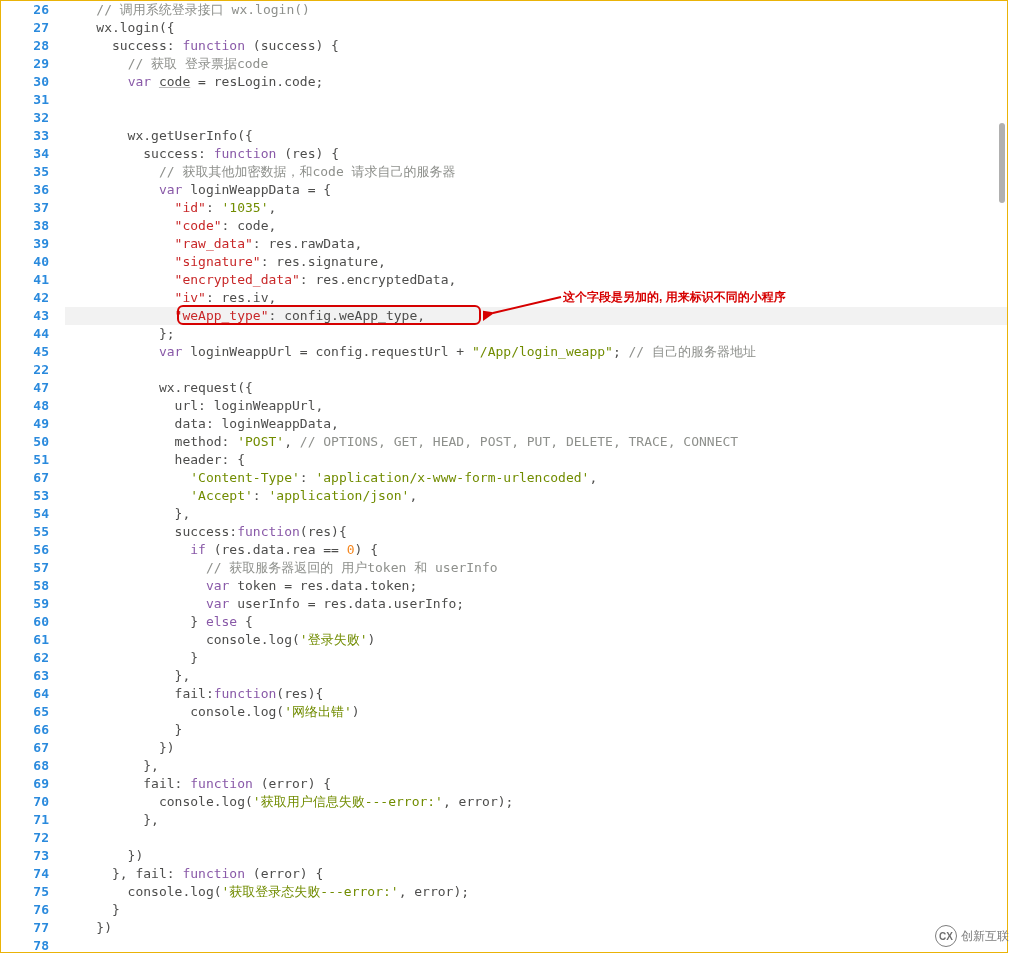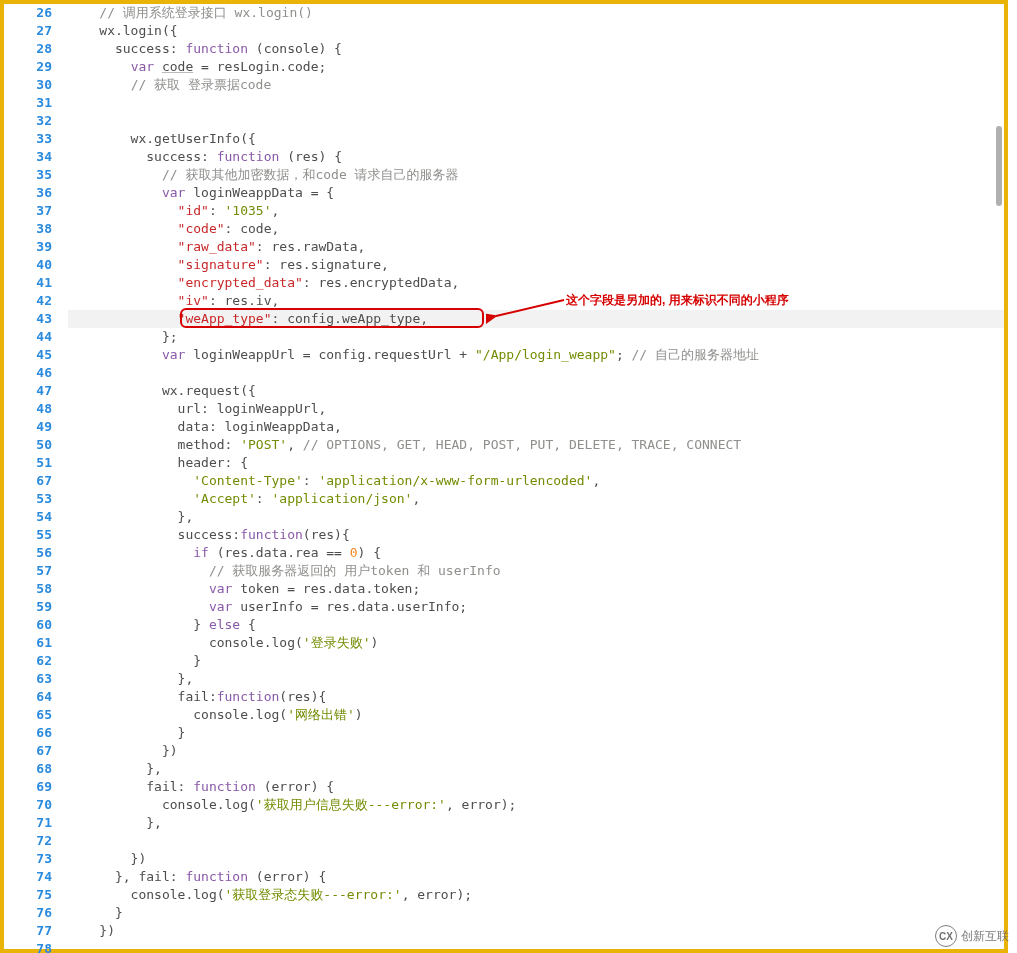--- a/index.html
+++ b/index.html
@@ -8,21 +8,21 @@
     font-size: 13px;
     background: #ffffff;
     color: #333;
     width: 1017px;
     height: 953px;
     overflow: hidden;
     position: relative;
   }
   .editor {
     display: flex;
-    border: 4px solid #eab308;
+    border: 1px solid #eab308;
     height: 100%;
     width: 1008px;
     position: relative;
   }
   .gutter {
     width: 56px;
     background: #fff;
     text-align: right;
     padding-right: 8px;
     color: #a0a0a0;
@@ -127,21 +127,21 @@
       <div class="ln">36</div>
       <div class="ln">37</div>
       <div class="ln">38</div>
       <div class="ln">39</div>
       <div class="ln">40</div>
       <div class="ln">41</div>
       <div class="ln">42</div>
       <div class="ln">43</div>
       <div class="ln">44</div>
       <div class="ln">45</div>
-      <div class="ln">46</div>
+      <div class="ln">22</div>
       <div class="ln">47</div>
       <div class="ln">48</div>
       <div class="ln">49</div>
       <div class="ln">50</div>
       <div class="ln">51</div>
       <div class="ln">67</div>
       <div class="ln">53</div>
       <div class="ln">54</div>
       <div class="ln">55</div>
       <div class="ln">56</div>
@@ -165,23 +165,23 @@
       <div class="ln">74</div>
       <div class="ln">75</div>
       <div class="ln">76</div>
       <div class="ln">77</div>
       <div class="ln">78</div>
     </div>
   <div class="code" id="code">
 
   <div class="line "><span class="c-plain">    </span><span class="c-comment">// 调用系统登录接口 wx.login()</span></div>
       <div class="line "><span class="c-plain">    wx</span><span class="c-plain">.</span><span class="c-plain">login</span><span class="c-plain">({</span></div>
-      <div class="line "><span class="c-plain">      success</span><span class="c-plain">: </span><span class="c-keyword">function</span><span class="c-plain"> (console) {</span></div>
+      <div class="line "><span class="c-plain">      success</span><span class="c-plain">: </span><span class="c-keyword">function</span><span class="c-plain"> (success) {</span></div>
+      <div class="line "><span class="c-plain">        </span><span class="c-comment">// 获取 登录票据code</span></div>
       <div class="line "><span class="c-plain">        </span><span class="c-var">var</span><span class="c-plain"> </span><span class="c-def">code</span><span class="c-plain"> = resLogin.code;</span></div>
-      <div class="line "><span class="c-plain">        </span><span class="c-comment">// 获取 登录票据code</span></div>
       <div class="line "><span class="c-plain"></span></div>
       <div class="line "><span class="c-plain">        </span></div>
       <div class="line "><span class="c-plain">        wx.getUserInfo({</span></div>
       <div class="line "><span class="c-plain">          success</span><span class="c-plain">: </span><span class="c-keyword">function</span><span class="c-plain"> (res) {</span></div>
       <div class="line "><span class="c-plain">            </span><span class="c-comment">// 获取其他加密数据，和code 请求自己的服务器</span></div>
       <div class="line "><span class="c-plain">            </span><span class="c-var">var</span><span class="c-plain"> loginWeappData = {</span></div>
       <div class="line "><span class="c-plain">              </span><span class="c-key">"id"</span><span class="c-plain">: </span><span class="c-string">'1035'</span><span class="c-plain">,</span></div>
       <div class="line "><span class="c-plain">              </span><span class="c-key">"code"</span><span class="c-plain">: code,</span></div>
       <div class="line "><span class="c-plain">              </span><span class="c-key">"raw_data"</span><span class="c-plain">: res.rawData,</span></div>
       <div class="line "><span class="c-plain">              </span><span class="c-key">"signature"</span><span class="c-plain">: res.signature,</span></div>

